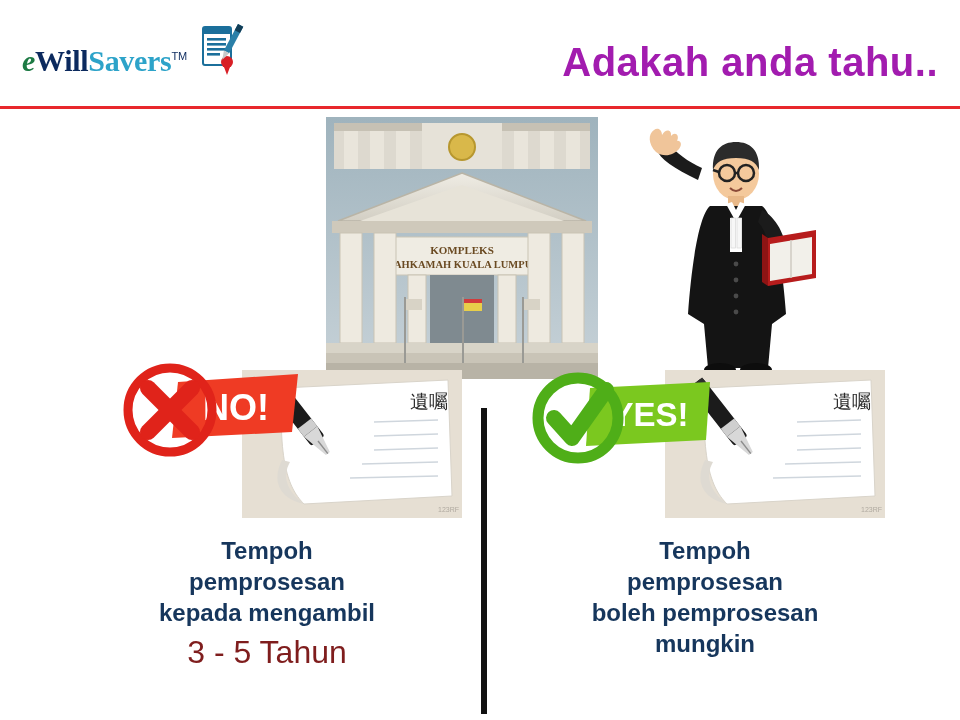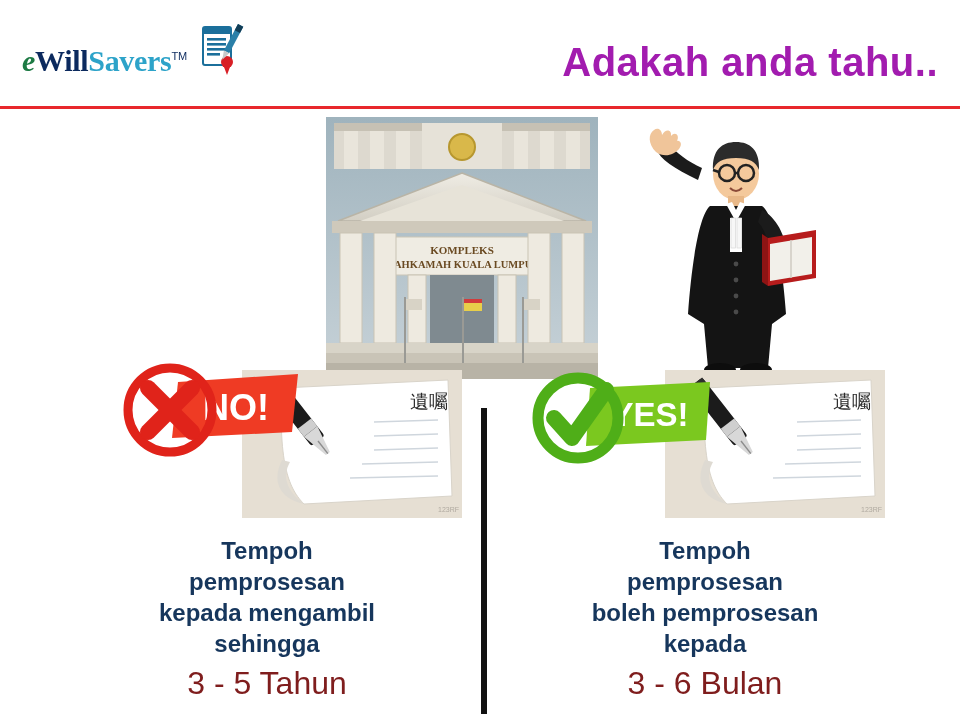--- a/index.html
+++ b/index.html
@@ -370,21 +370,20 @@
           <line x1="36" y1="28" x2="80" y2="72"></line>
           <line x1="80" y1="28" x2="36" y2="72"></line>
         </g>
       </svg>
     </div>
 
     <div class="caption">
       <div>Tempoh</div>
       <div>pemprosesan</div>
       <div>kepada mengambil</div>
-      <div>sehingga</div>
       <div class="emph">3 - 5 Tahun</div>
     </div>
   </div>
 
   <div class="col col-right">
 
     <div class="doc-photo">
       <svg width="220" height="150" viewBox="0 0 220 150">
         <rect x="0" y="0" width="220" height="150" fill="#e6dfd3"></rect>
         <path d="M40 18 L206 10 L210 126 L62 134 C48 120 36 96 40 18 Z" fill="#ffffff" stroke="#d9d4ca" stroke-width="1"></path>
@@ -417,18 +416,17 @@
         <circle cx="58" cy="48" r="40" fill="none" stroke="#4fae18" stroke-width="11"></circle>
 
         <path d="M34 48 L52 68 L86 20" fill="none" stroke="#4fae18" stroke-width="16" stroke-linecap="round" stroke-linejoin="round"></path>
       </svg>
     </div>
 
     <div class="caption">
       <div>Tempoh</div>
       <div>pemprosesan</div>
       <div>boleh pemprosesan</div>
-      <div>kepada</div>
-      <div class="emph">3 - 6 Bulan</div>
+      <div>mungkin</div>
     </div>
   </div>
 
 </div>
 
 </body></html>

